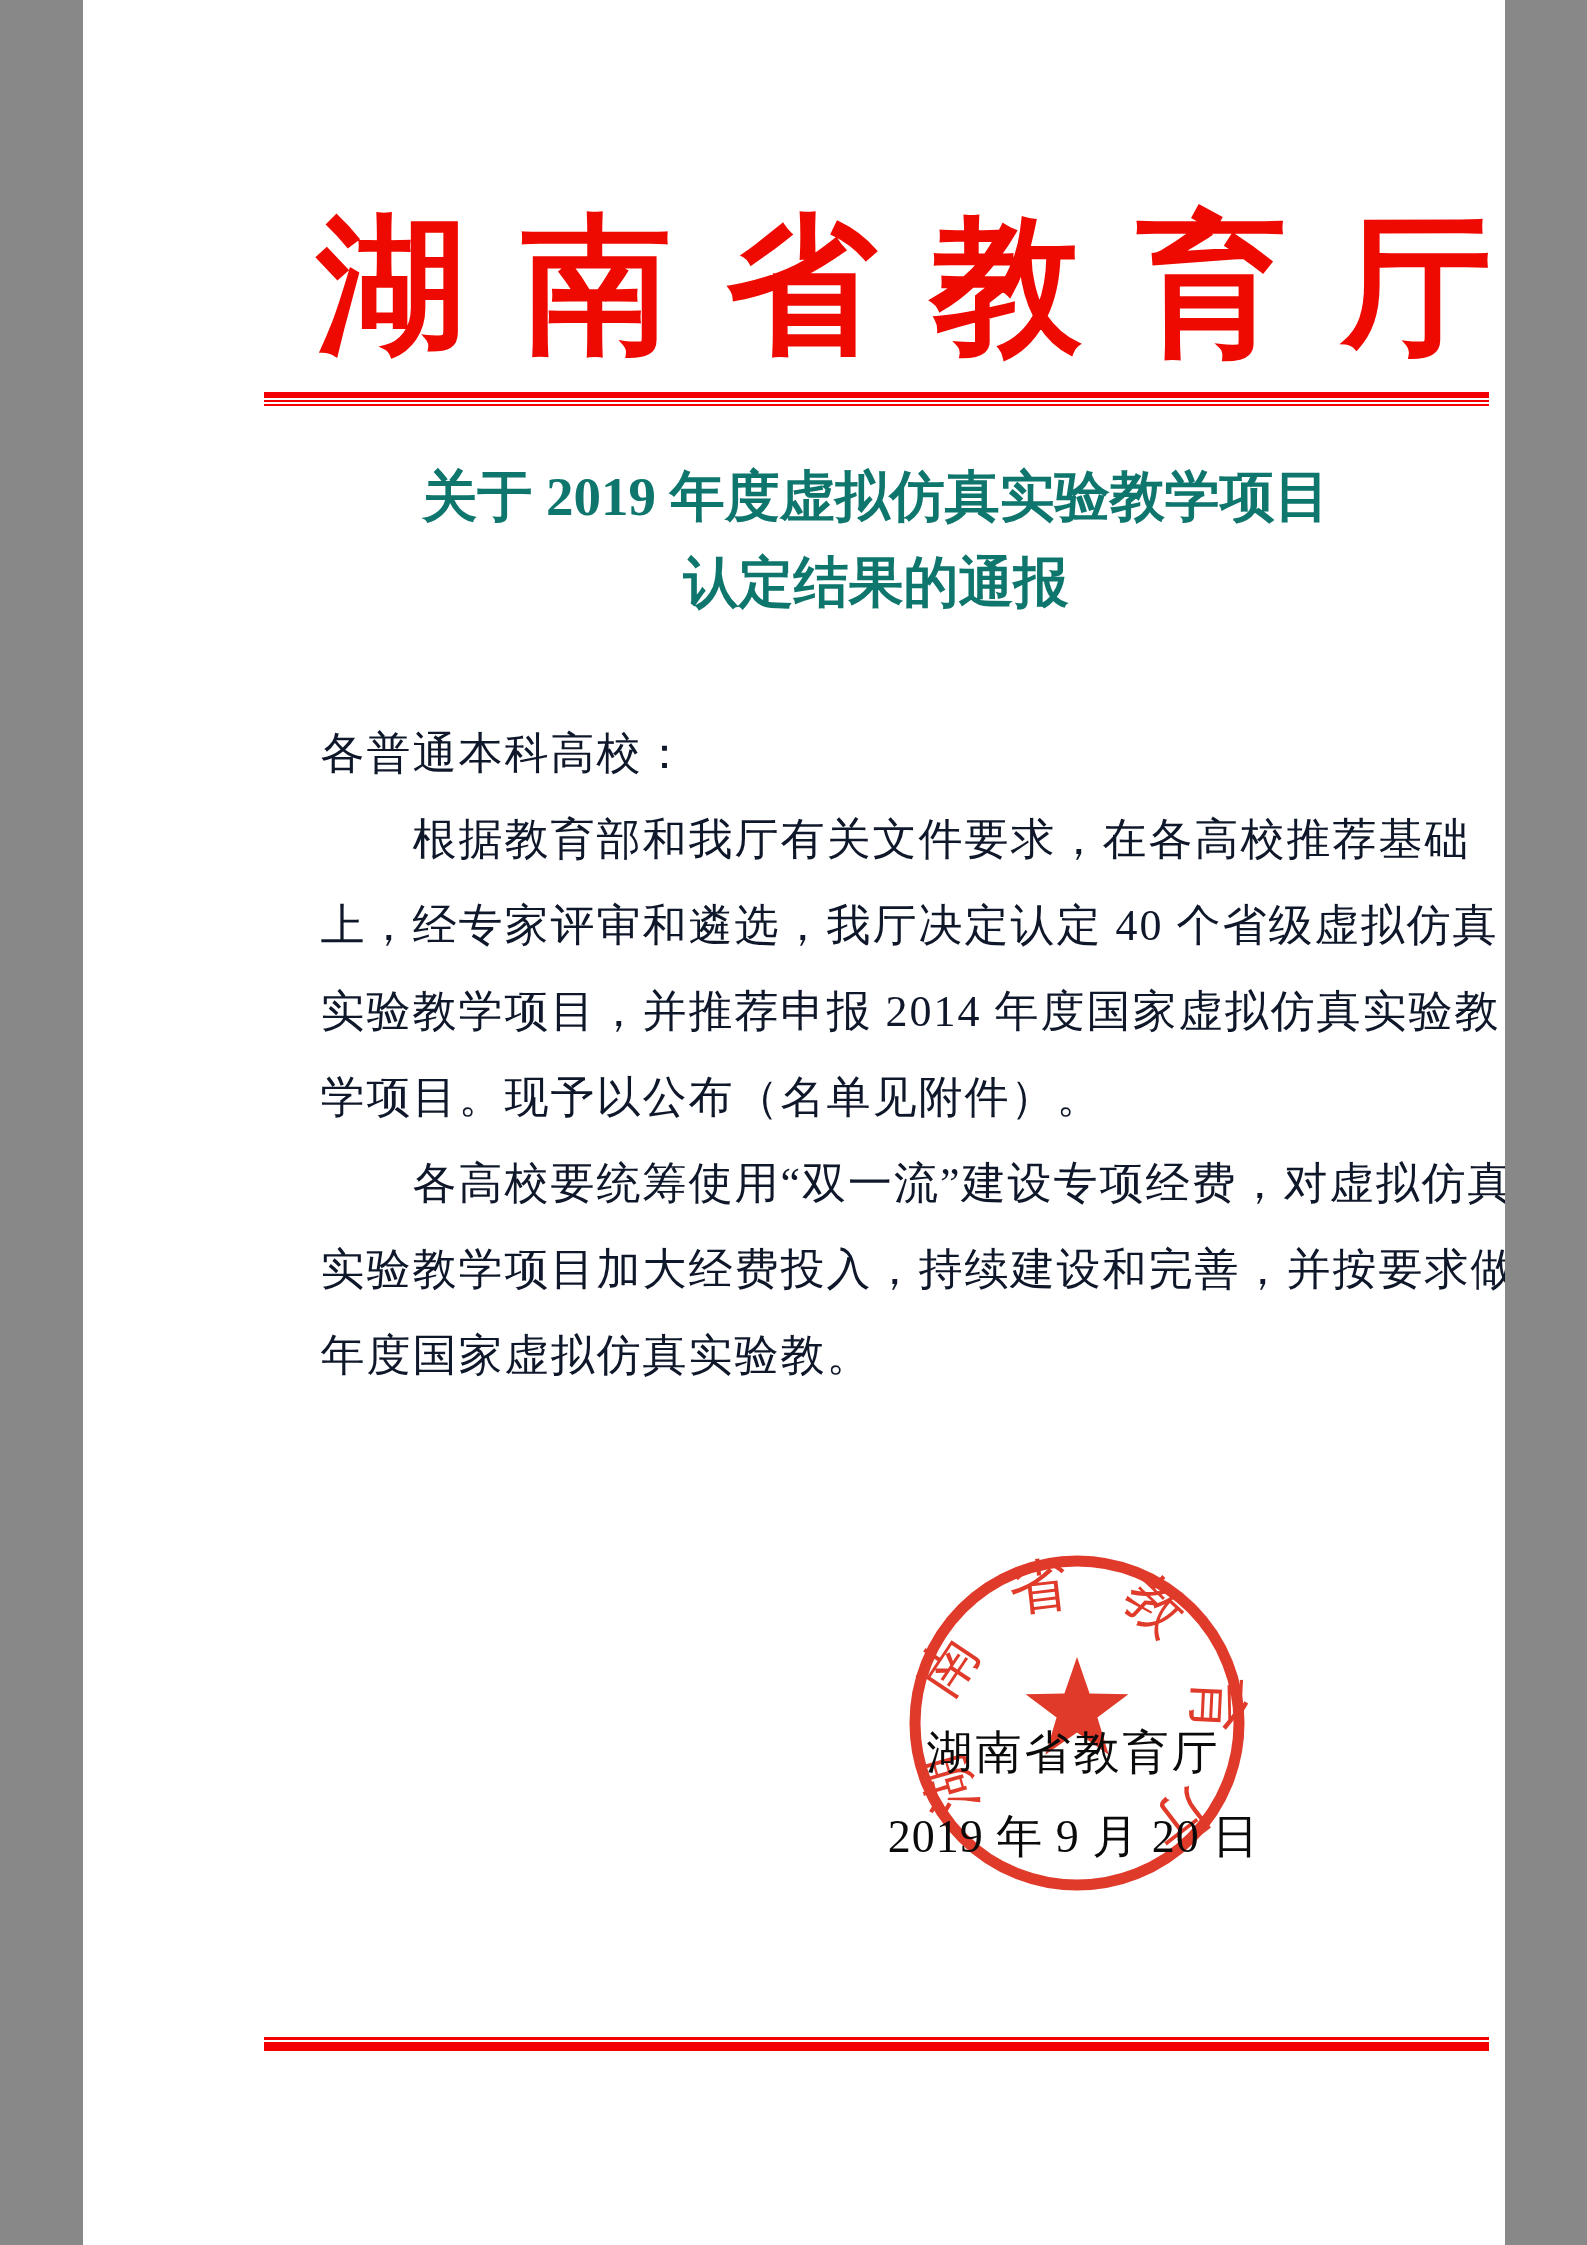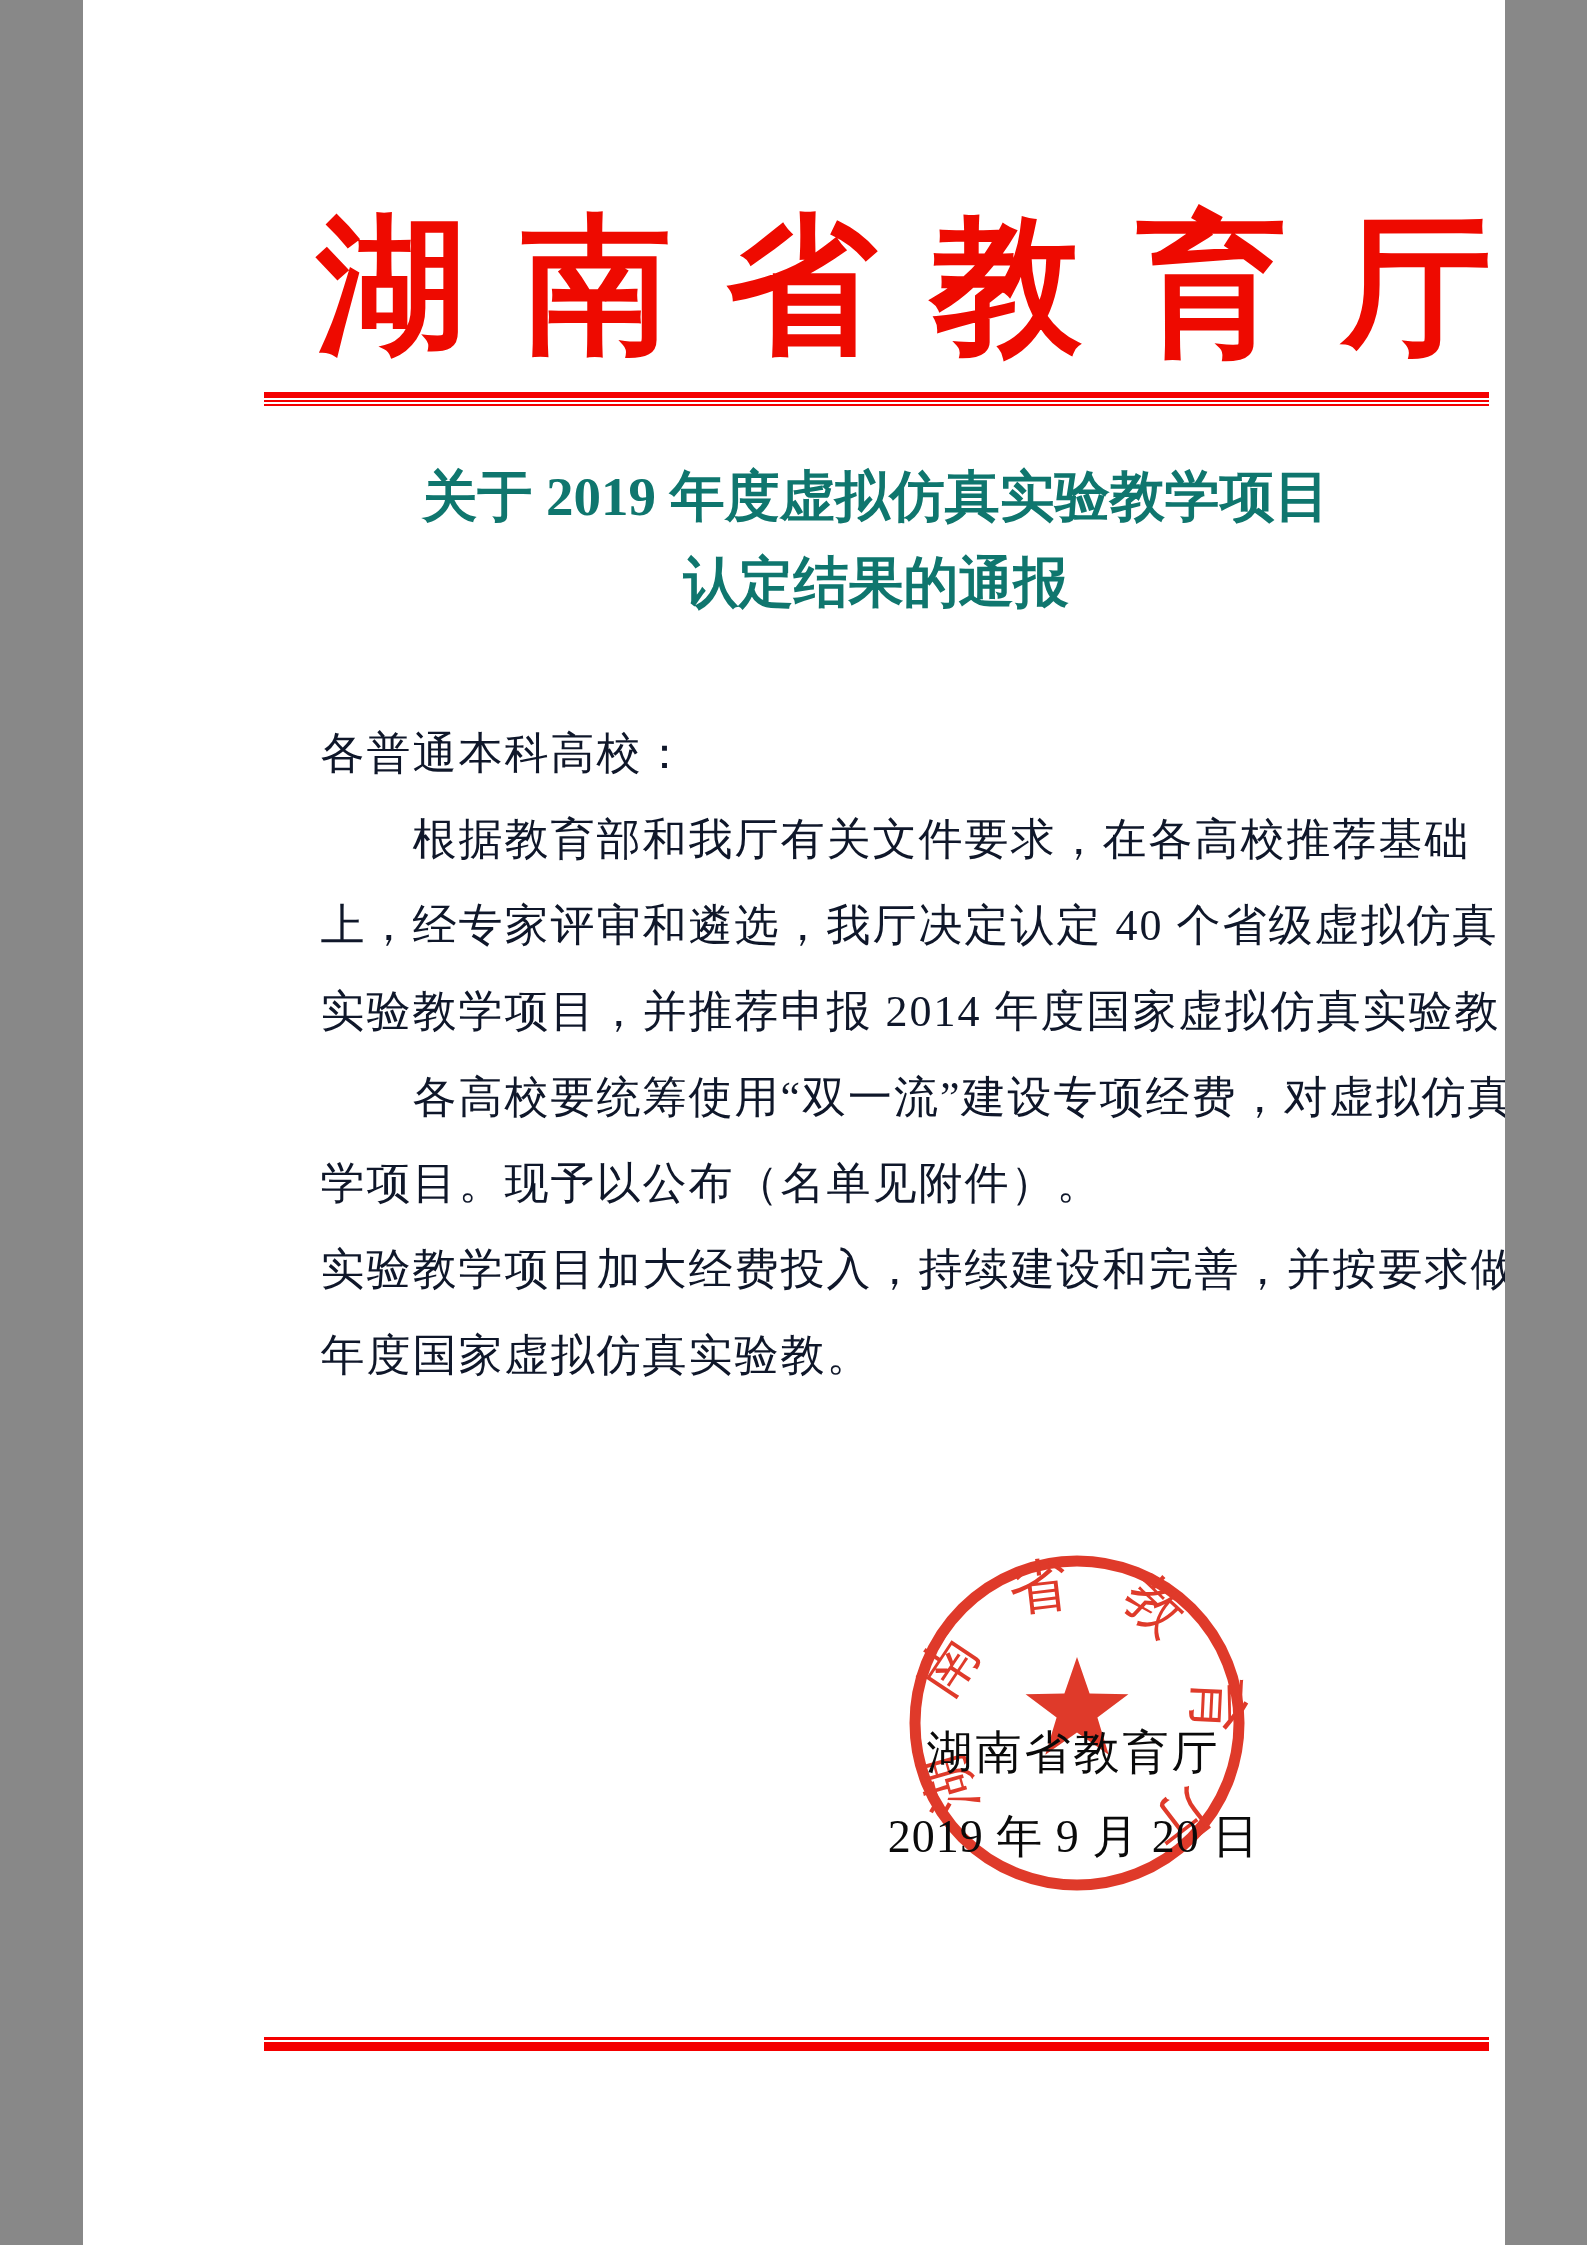--- a/index.html
+++ b/index.html
@@ -95,22 +95,22 @@
   <div class="doc-title">
     <div>关于 2019 年度虚拟仿真实验教学项目</div>
     <div>认定结果的通报</div>
   </div>
 
   <div class="body-text">
     <div class="line">各普通本科高校：</div>
     <div class="line indent">根据教育部和我厅有关文件要求，在各高校推荐基础</div>
     <div class="line">上，经专家评审和遴选，我厅决定认定 40 个省级虚拟仿真</div>
     <div class="line">实验教学项目，并推荐申报 2014 年度国家虚拟仿真实验教</div>
+    <div class="line">学项目。现予以公布（名单见附件）。</div>
     <div class="line indent">各高校要统筹使用“双一流”建设专项经费，对虚拟仿真</div>
-    <div class="line">学项目。现予以公布（名单见附件）。</div>
     <div class="line">实验教学项目加大经费投入，持续建设和完善，并按要求做</div>
     <div class="line">年度国家虚拟仿真实验教。</div>
   </div>
 
   <svg class="seal" viewBox="0 0 370 370">
     <circle cx="185" cy="185" r="162" fill="none" stroke="#dd2c1a" stroke-width="11"></circle>
     <polygon fill="#dd2c1a" transform="translate(185,173)" points="0,-54 12.6,-17.4 51.4,-16.7 20.4,6.6 31.7,43.7 0,21.5 -31.7,43.7 -20.4,6.6 -51.4,-16.7 -12.6,-17.4"></polygon>
     <defs>
       <path id="sealTextPath" d="M185,305 A120,120 0 1 1 185,65 A120,120 0 1 1 185,305" fill="none"></path>
     </defs>

